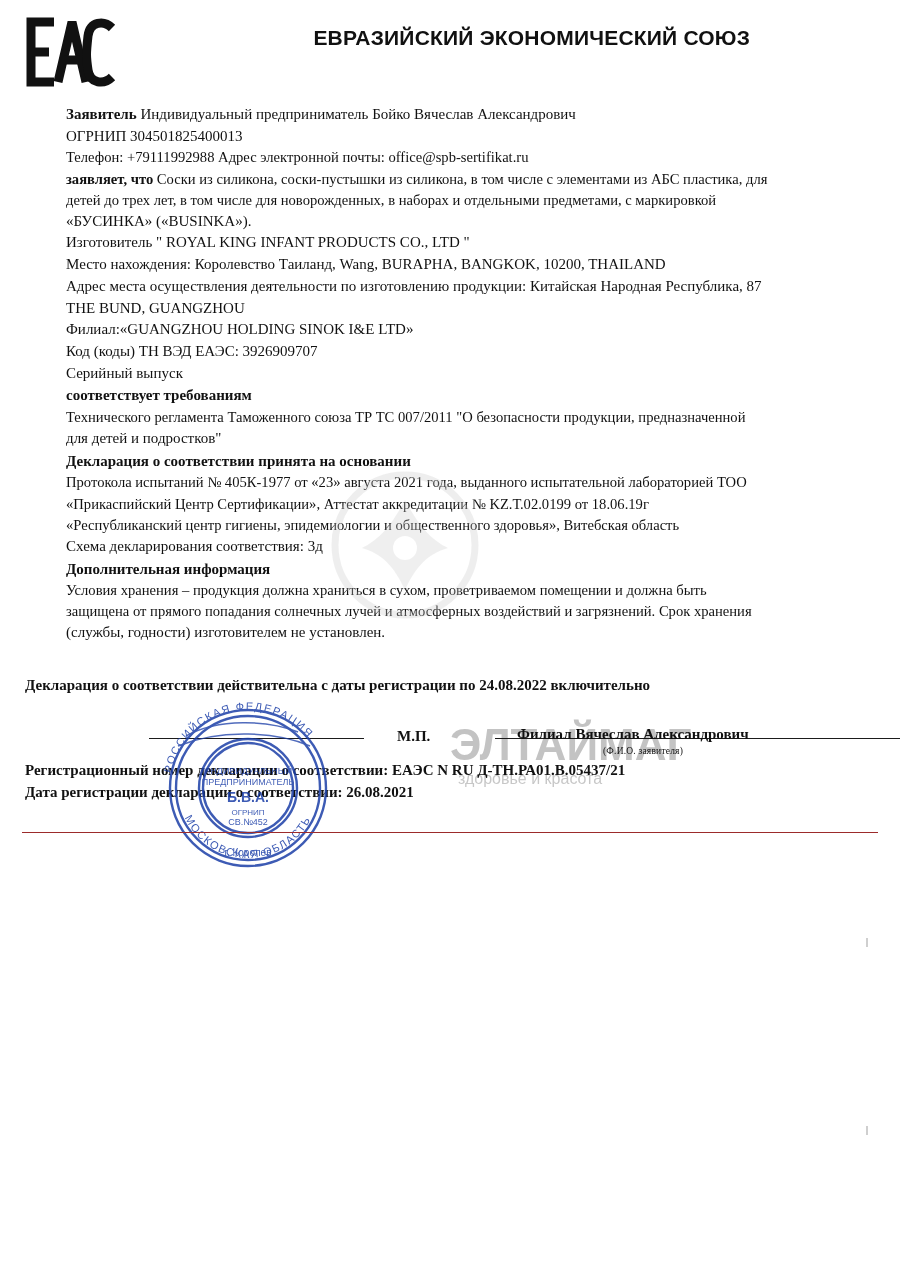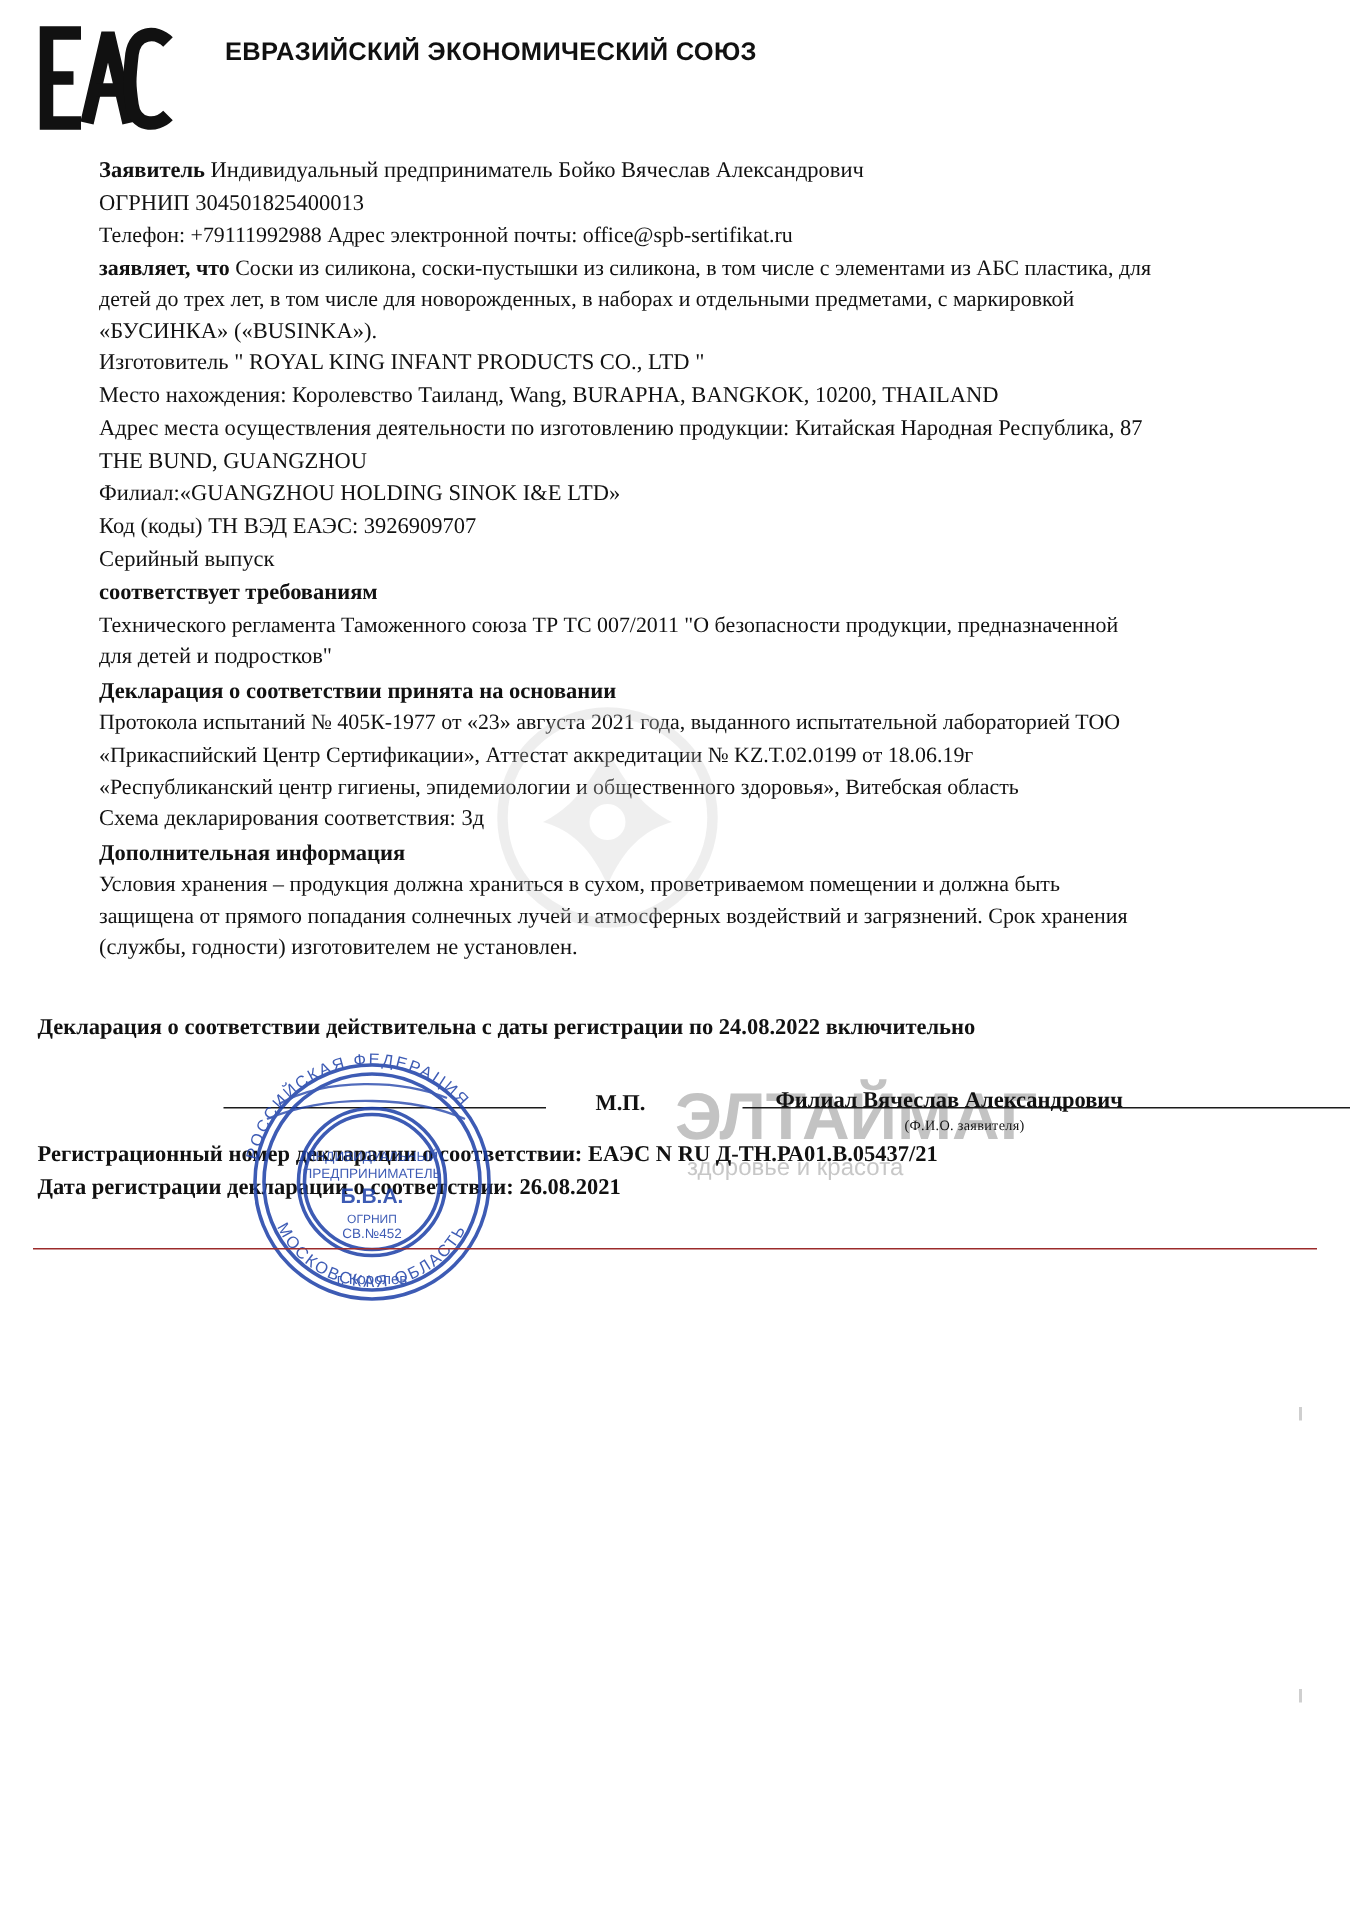--- a/index.html
+++ b/index.html
@@ -33,24 +33,24 @@
     height: 72px;
   }
   .eac-mark svg { display: block; }
 
   
   .doc-header {
     position: absolute;
     left: 150px;
     top: 22px;
     width: 600px;
-    text-align: left;
+    text-align: right;
     font-family: "Liberation Sans", sans-serif;
     font-weight: bold;
-    font-size: 17px;
+    font-size: 21px;
     line-height: 1.5;
     letter-spacing: 0.2px;
   }
 
   
   .body-block {
     position: absolute;
     left: 25px;
     top: 104px;
     width: 850px;

